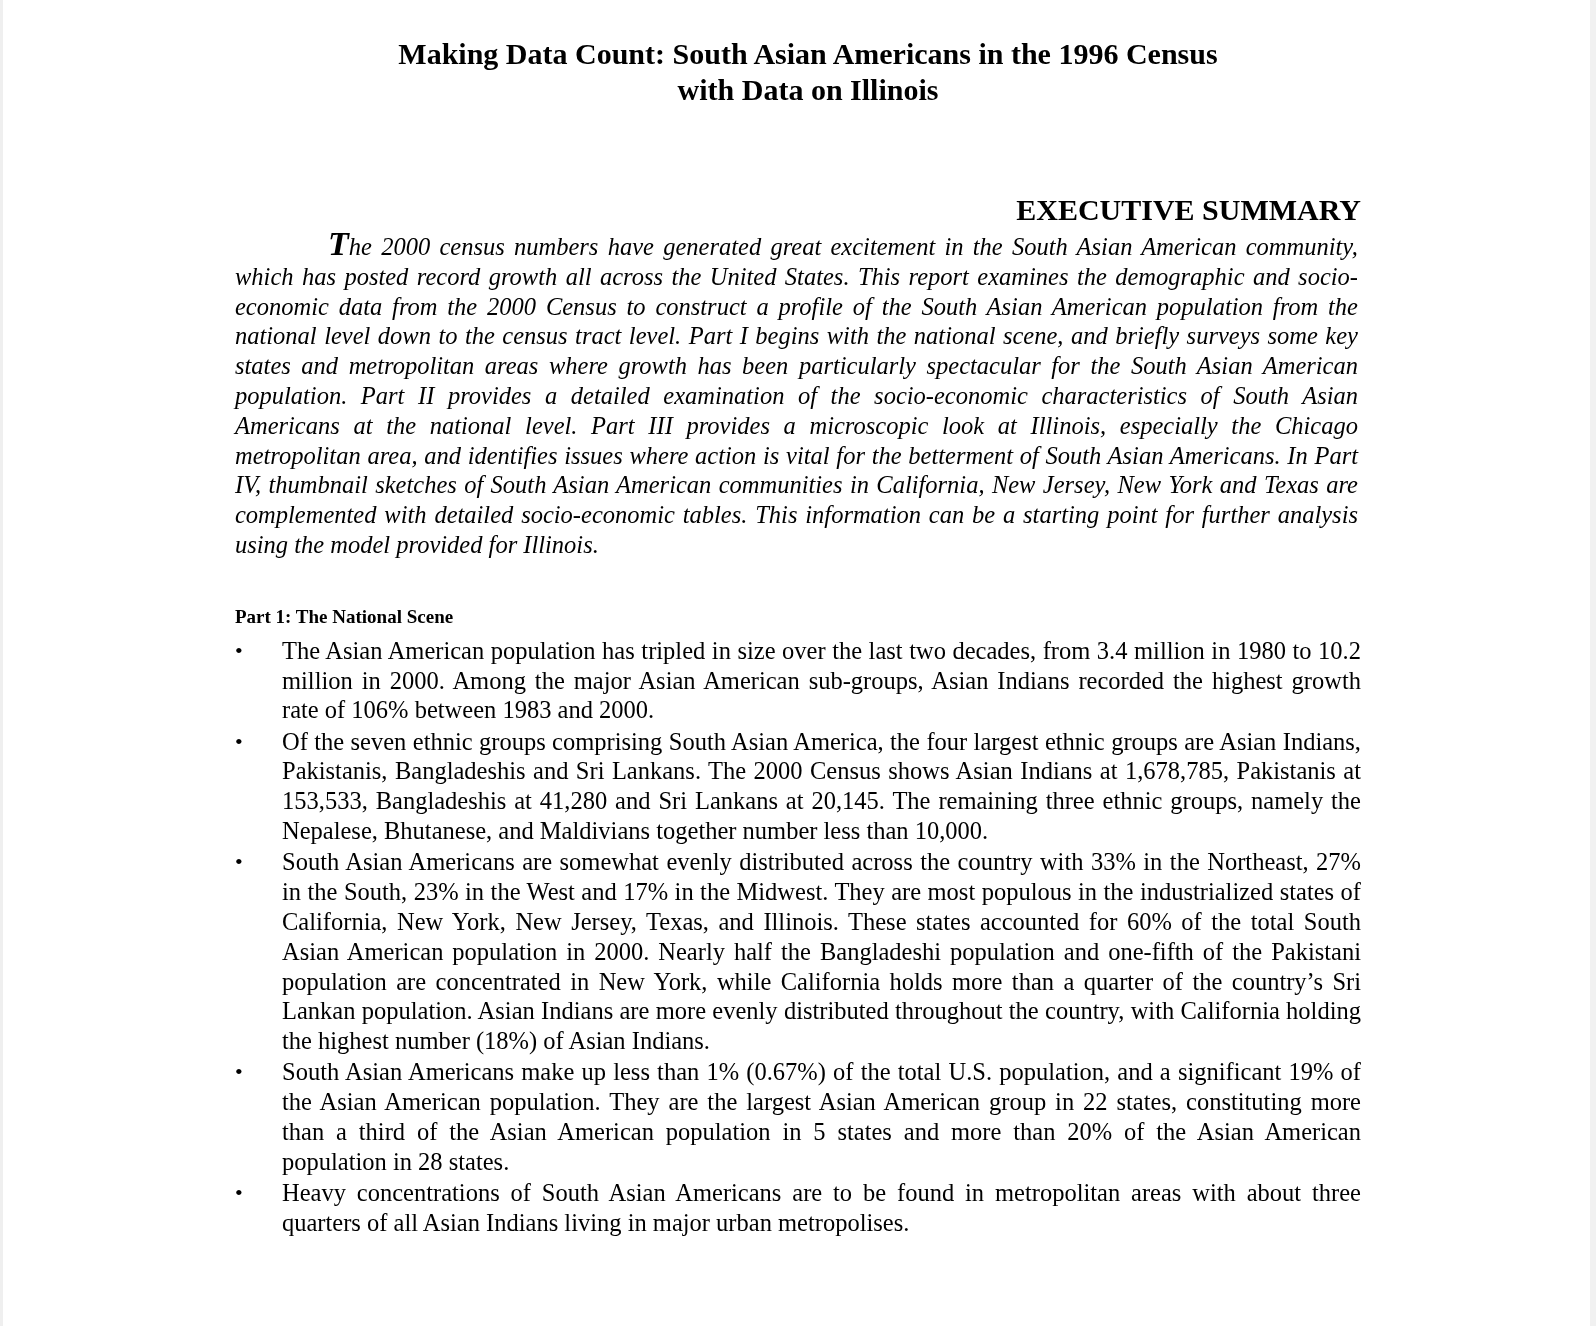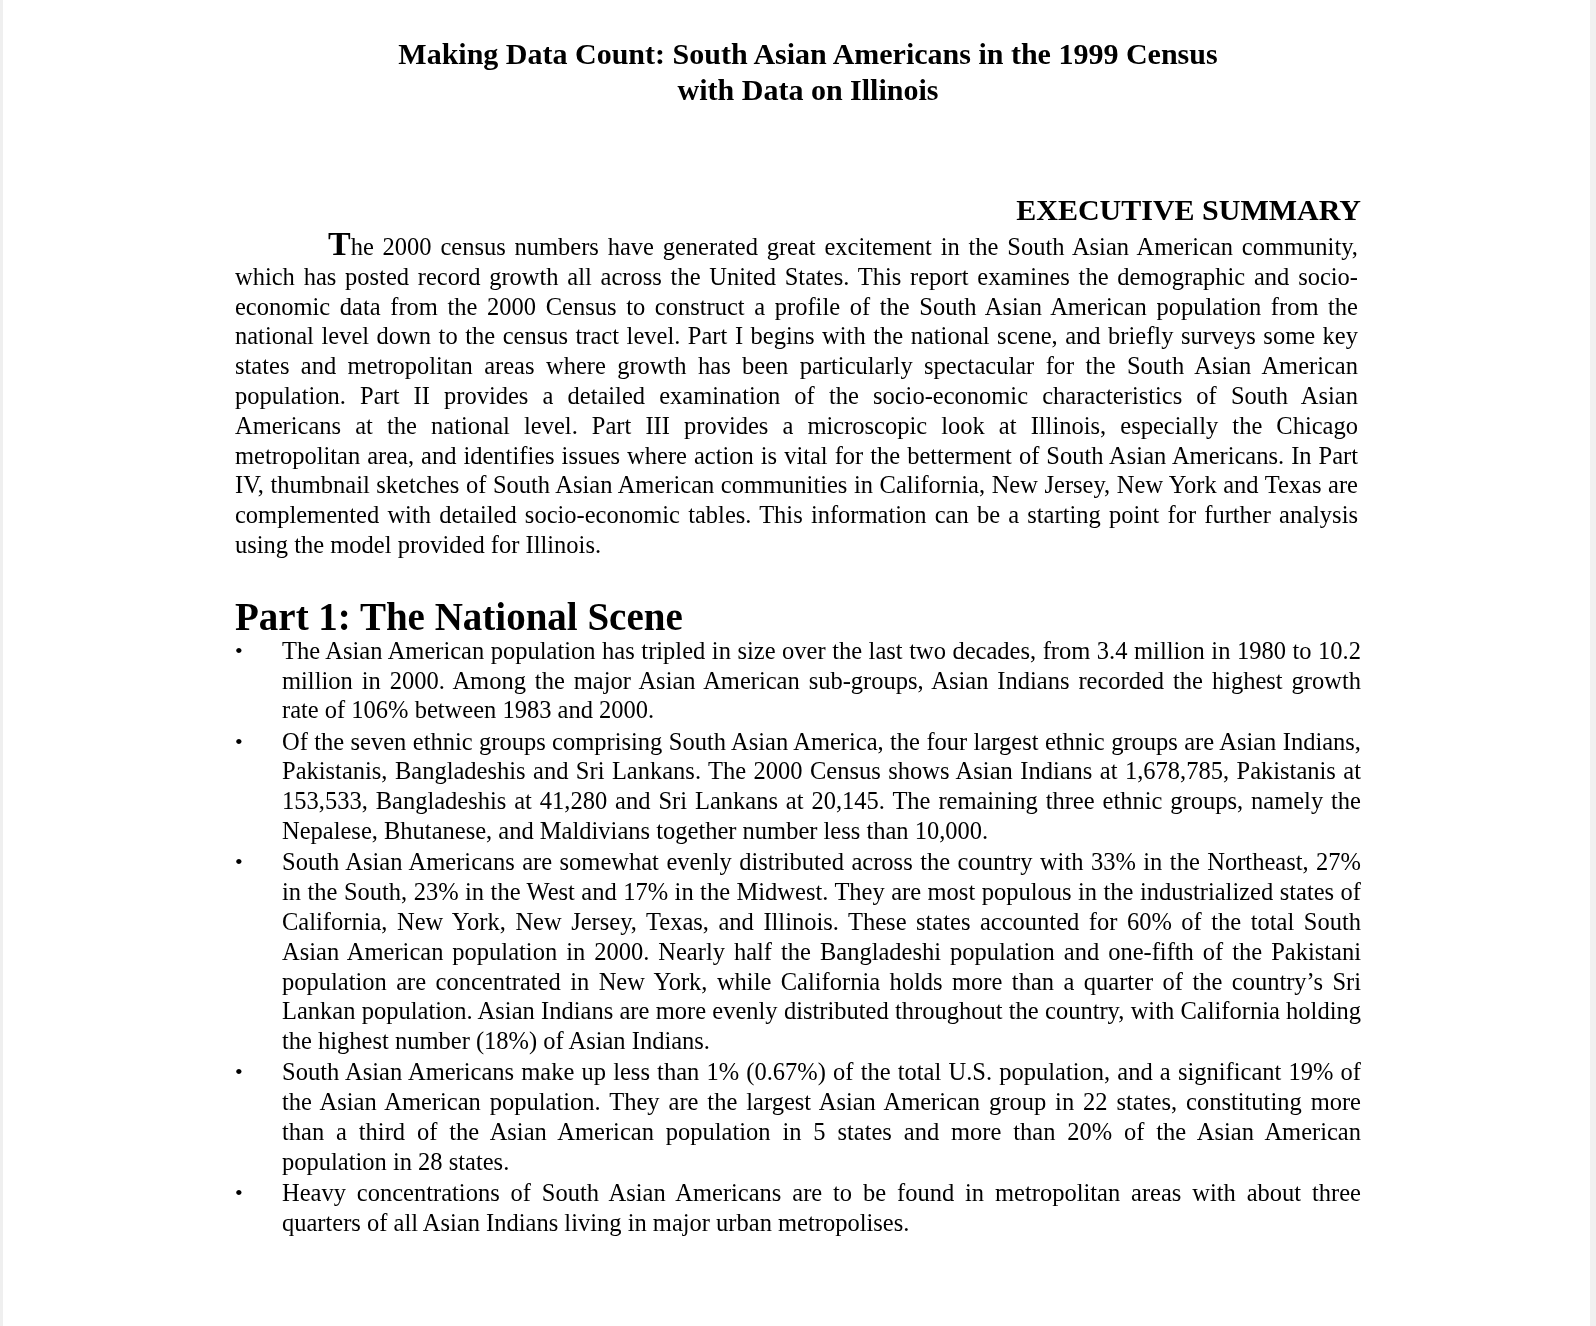--- a/index.html
+++ b/index.html
@@ -43,29 +43,30 @@
       font-size: 30px;
       line-height: 36px;
       margin: 84px 0 0 0;
     }
     .summary {
       font-size: 24.5px;
       line-height: 29.8px;
       text-align: justify;
       margin: 4px 3px 0 0;
       text-indent: 93px;
+      font-style: italic;
     }
     .dropcap {
       font-size: 34px;
       font-weight: bold;
       line-height: 20px;
     }
     .part-heading {
       font-weight: bold;
-      font-size: 39px;
+      font-size: 19px;
       line-height: 34px;
       margin: 40px 0 0 0;
     }
     ul.bullets {
       list-style: none;
       margin: 2px 0 0 0;
       padding: 0;
     }
     ul.bullets li {
       position: relative;
@@ -84,21 +85,21 @@
     }
   </style>
 </head>
 <body>
 
 <div class="edge-left"></div>
 <div class="edge-right"></div>
 
 <div class="page">
   <h1 class="title">
-    <span>Making Data Count: South Asian Americans in the 1999 Census</span><br>
+    <span>Making Data Count: South Asian Americans in the 1996 Census</span><br>
     <span>with Data on Illinois</span>
   </h1>
 
   <h2 class="exec-heading">EXECUTIVE SUMMARY</h2>
 
   <p class="summary"><span class="dropcap">T</span><span>he 2000 census numbers have generated great excitement in the South Asian American community, which has posted record growth all across the United States.  This report examines the demographic and socio-economic data from the 2000 Census to construct a profile of the South Asian American population from the national level down to the census tract level.  Part I begins with the national scene, and briefly surveys some key states and metropolitan areas where growth has been particularly spectacular for the South Asian American population.  Part II provides a detailed examination of the socio-economic characteristics of South Asian Americans at the national level. Part III provides a microscopic look at Illinois, especially the Chicago metropolitan area, and identifies issues where action is vital for the betterment of South Asian Americans.  In Part IV, thumbnail sketches of South Asian American communities in California, New Jersey, New York and Texas are complemented with detailed socio-economic tables.  This information can be a starting point for further analysis using the model provided for Illinois.</span></p>
 
   <h2 class="part-heading">Part 1: The National Scene</h2>
 
   <ul class="bullets">

